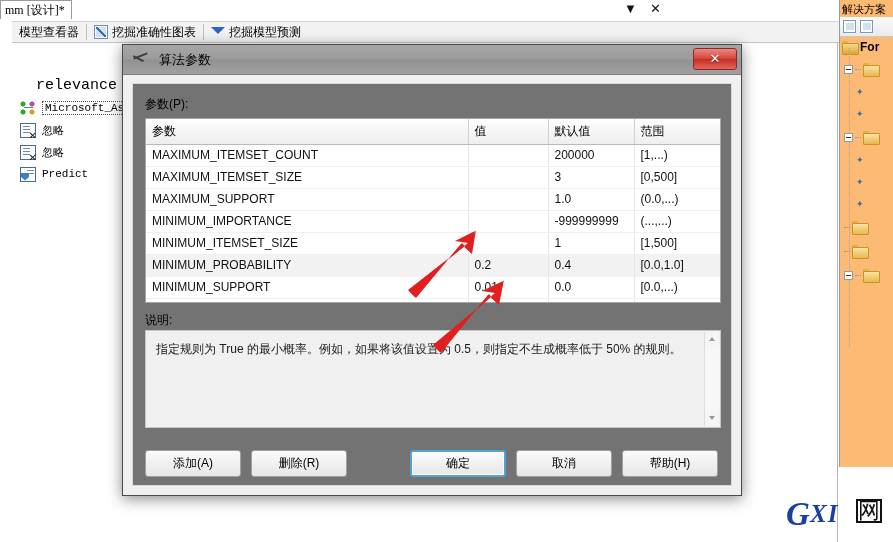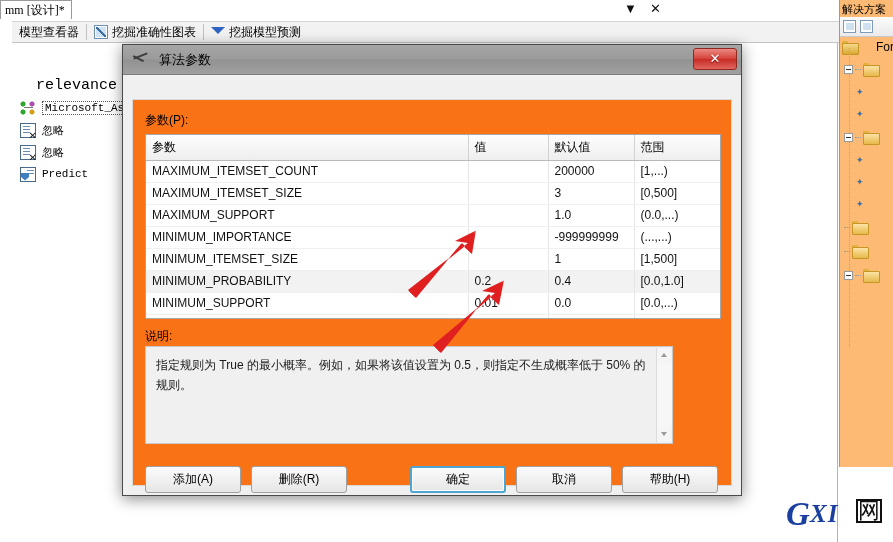--- a/index.html
+++ b/index.html
@@ -85,21 +85,21 @@
     position:absolute; left:839px; top:0; width:54px; height:467px;
     background:#fdba74; border-left:1px solid #9b9b9b; overflow:hidden;
   }
   .rp-title { font-size:11px; color:#000; padding:2px 0 0 2px; white-space:nowrap;
      font-family:"Liberation Serif","DejaVu Serif",serif; }
   .rp-toolbar { height:20px; border-bottom:1px solid #c9c9c9; display:flex; align-items:center; gap:4px; padding:0 3px;
      background:linear-gradient(#fbfbfb,#eaeaea); }
   .rp-tico { width:13px; height:13px; background:#ffffff; border:1px solid #7e9ab5; position:relative;}
   .rp-tico:after{content:"";position:absolute;left:2px;top:2px;width:8px;height:7px;background:#cfe0f0;}
   .rp-rootrow { display:flex; align-items:center; gap:3px; padding:3px 0 3px 2px; }
-  .rp-rootlbl { font-size:12px; font-weight:normal; color:#000; white-space:nowrap;padding-left:16px; }
+  .rp-rootlbl { font-size:12px; font-weight:bold; color:#000; white-space:nowrap; }
   .folder { width:15px; height:12px; position:relative; flex:0 0 15px; }
   .folder:before { content:""; position:absolute; left:0; top:0; width:6px; height:3px;
      background:#e3b23c; border-radius:1px 1px 0 0;}
   .folder:after { content:""; position:absolute; left:0; top:2px; width:15px; height:10px;
      background:linear-gradient(#fbe3a5,#e8b84b); border:1px solid #c59526; border-radius:1px;}
   .folder.sol:after { background:linear-gradient(#f6d98f,#d9a832); }
   .tree-row { display:flex; align-items:center; height:24px; padding-left:4px; gap:2px; }
   .expander { width:9px; height:9px; border:1px solid #9a9a9a; background:#fff; position:relative; flex:0 0 9px;}
   .expander:before { content:""; position:absolute; left:1px; top:3px; width:5px; height:1px; background:#333; }
   .dots { flex:0 0 6px; height:1px; border-top:1px dotted #9a9a9a; }
@@ -139,21 +139,21 @@
   .dlg-title { margin-left:8px; font-size:13px; color:#000; }
   .dlg-close {
     position:absolute; right:4px; top:3px; width:44px; height:22px;
     background:linear-gradient(180deg,#e98a84 0%,#d6433b 48%,#c62d26 52%,#e2665f 100%);
     border:1px solid #8e2820; border-radius:3px;
     color:#fff; font-size:13px; font-weight:bold; text-align:center; line-height:20px;
     text-shadow:0 1px 1px rgba(0,0,0,.5);
     cursor:pointer;
   }
   .dlg-body { position:absolute; left:9px; top:38px; right:9px; bottom:9px;
-     background:#f97316; border:1px solid #d9d9d9;margin-top:16px; }
+     background:#737373; border:1px solid #d9d9d9; }
 
   .param-label { position:absolute; left:12px; top:12px; font-size:12px; color:#000; }
 
   .grid-wrap {
     position:absolute; left:12px; top:34px; width:576px; height:185px;
     background:#ffffff; border:1px solid #a6a6a6; overflow:hidden;
   }
   table.grid { width:100%; border-collapse:collapse; table-layout:fixed; }
   table.grid th {
     height:25px; background:linear-gradient(#fdfdfd,#eeeeee);
@@ -167,21 +167,21 @@
   }
   table.grid tr.highlight td { background:#f2f2f2; }
   table.grid tr.blank td { height:22px; }
   .col-name { width:322px; }
   .col-val  { width:80px; }
   .col-def  { width:86px; }
   .col-rng  { width:86px; }
 
   .desc-label { position:absolute; left:12px; top:228px; font-size:12px; color:#000; }
   .desc-box {
-    position:absolute; left:12px; top:246px; width:528px; height:98px;
+    position:absolute; left:12px; top:246px; width:576px; height:98px;
     background:#f0f0f0; border:1px solid #c8c8c8;
   }
   .desc-text {
     position:absolute; left:10px; top:8px; right:24px;
     font-size:12px; color:#1a1a1a; line-height:20px;
   }
   .desc-scroll {
     position:absolute; right:1px; top:1px; bottom:1px; width:15px;
     background:#f5f5f5; border-left:1px solid #dcdcdc;
   }

